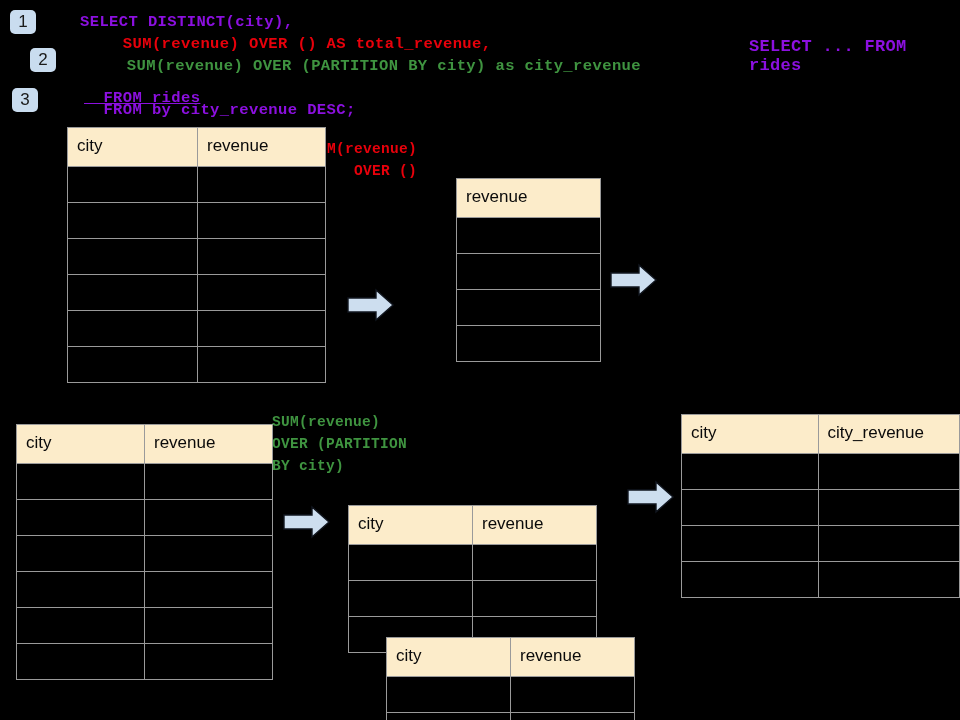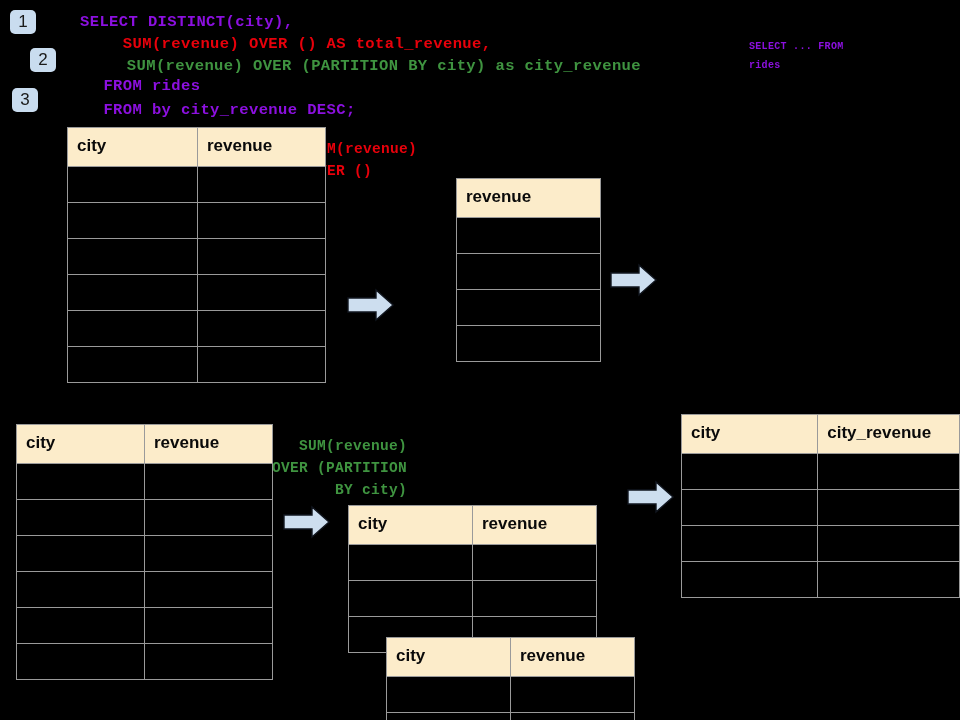--- a/index.html
+++ b/index.html
@@ -34,27 +34,27 @@
   .code {
     position: absolute;
     font-family: "Liberation Mono", monospace;
     font-size: 15.5px;
     line-height: 21.5px;
     white-space: pre;
     font-weight: bold;
     letter-spacing: 0.4px;
   }
   .c-purple { color: #8c10e0; }
-  .c-red    { color: #e8000b; }
+  .c-red    { color: #e8000b; text-align: right; }
   .c-green  { color: #3f9440; }
 
   .side-note {
     position: absolute;
     font-family: "Liberation Mono", monospace;
-    font-size: 10px;
+    font-size: 17px;
     line-height: 19px;
     white-space: pre;
     font-weight: bold;
     color: #8c10e0;
     letter-spacing: 0.3px;
   }
 
   
   .annot {
     position: absolute;
@@ -75,21 +75,21 @@
   }
   .tbl th, .tbl td {
     border: 1px solid #9a9a9a;
     padding: 0;
     margin: 0;
   }
   .tbl th {
     background: #fcecca;
     color: #0a0a0a;
     font-family: "Liberation Sans", sans-serif;
-    font-weight: bold;
+    font-weight: normal;
     font-size: 17px;
     text-align: left;
     padding: 7px 0 9px 9px;
     height: 22px;
   }
   .tbl td {
     background: #000000;
     height: 35px;
   }
 
@@ -103,30 +103,30 @@
 
 <div id="canvas">
 
   <div class="badge" style="left:10px; top:10px;">1</div>
   <div class="badge" style="left:30px; top:48px;">2</div>
   <div class="badge" style="left:12px; top:88px;">3</div>
 
   <div class="code c-purple" style="left:72px; top:12px;margin-left:8px;">SELECT DISTINCT(city),</div>
   <div class="code c-red" style="left:84px; top:34px;">    SUM(revenue) OVER () AS total_revenue,</div>
   <div class="code c-green" style="left:88px; top:56px;">    SUM(revenue) OVER (PARTITION BY city) as city_revenue</div>
-  <div class="code c-purple" style="left:84px; top:76px;">  FROM rides</div>
+  <div class="code c-purple" style="left:84px; top:88px;text-decoration:underline;">  FROM rides</div>
   <div class="code c-purple" style="left:84px; top:100px;">  FROM by city_revenue DESC;</div>
 
   <div class="side-note" style="left:749px; top:37px;">SELECT ... FROM
 rides</div>
 
   <div class="annot c-red" style="left:309px; top:138px;">SUM(revenue)
 OVER ()</div>
 
-  <div class="annot c-green" style="left:272px; top:435px;text-align:right;">SUM(revenue)
+  <div class="annot c-green" style="left:272px; top:411px;">SUM(revenue)
 OVER (PARTITION
 BY city)</div>
 
   <table class="tbl" style="left: 67px; top: 127px;">
       <thead>
         <tr>
           <th style="width: 120px;">city</th>
           <th style="width: 118px;">revenue</th>
         </tr>
       </thead>

